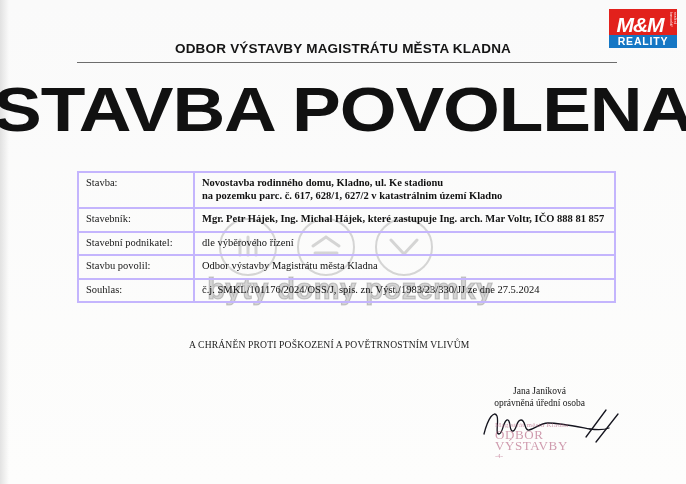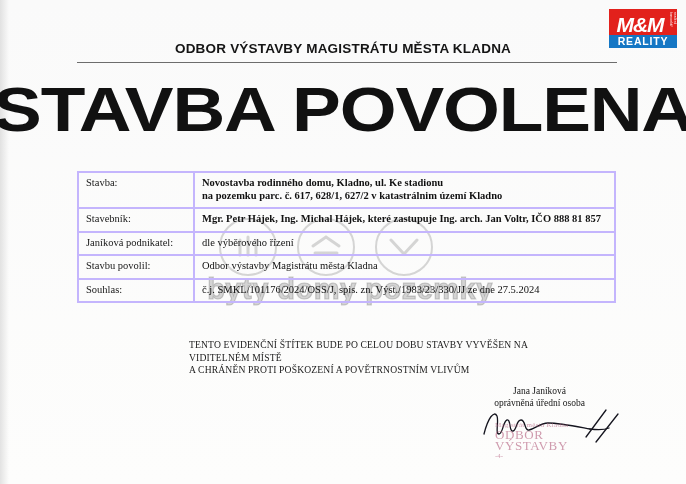--- a/index.html
+++ b/index.html
@@ -313,46 +313,45 @@
       <tr>
         <td class="label">Stavba:</td>
         <td class="value">
           <span class="val-line">Novostavba rodinného domu, Kladno, ul. Ke stadionu</span>
           <span class="val-line">na pozemku parc. č. 617, 628/1, 627/2 v katastrálnim území Kladno</span>
         </td>
       </tr>
       <tr>
         <td class="label">Stavebník:</td>
         <td class="value">
-          <span class="val-line">Mgr. Petr Hájek, Ing. Michal Hájek, které zastupuje Ing. arch. Jan Voltr, IČO 888 81 857</span>
-        </td>
-      </tr>
-      <tr>
-        <td class="label">Janíková podnikatel:</td>
+          <span class="val-line">Mgr. Petr Hájek, Ing. Michal Hájek, které zastupuje Ing. arch. Mar Voltr, IČO 888 81 857</span>
+        </td>
+      </tr>
+      <tr>
+        <td class="label">Stavební podnikatel:</td>
         <td class="value plain">
           <span class="val-line">dle výběrového řízení</span>
         </td>
       </tr>
       <tr>
         <td class="label">Stavbu povolil:</td>
         <td class="value plain">
           <span class="val-line">Odbor výstavby Magistrátu města Kladna</span>
         </td>
       </tr>
       <tr>
         <td class="label">Souhlas:</td>
         <td class="value plain">
           <span class="val-line">č.j. SMKL/101176/2024/OSS/J, spis. zn. Výst./1983/23/330/JJ ze dne 27.5.2024</span>
         </td>
       </tr>
     </tbody>
   </table>
 
   <div id="notice">
-    <span>TENTO EVIDENČNÍ ŠTÍTEK BUDE PO CELOU DOBU STAVBY VYVĚŠEN NA VIDITELNÉM MÍSTĚ</span>
     <span>A CHRÁNĚN PROTI POŠKOZENÍ A POVĚTRNOSTNÍM VLIVŮM</span>
   </div>
 
   <div id="signature">
     <span class="sig-name">Jana Janíková</span>
     <span class="sig-role">oprávněná úřední osoba</span>
   </div>
 
   <svg id="sig-mark" viewBox="0 0 150 46" aria-hidden="true">
     <g fill="none" stroke="#15151f" stroke-width="1.3" stroke-linecap="round" stroke-linejoin="round">

